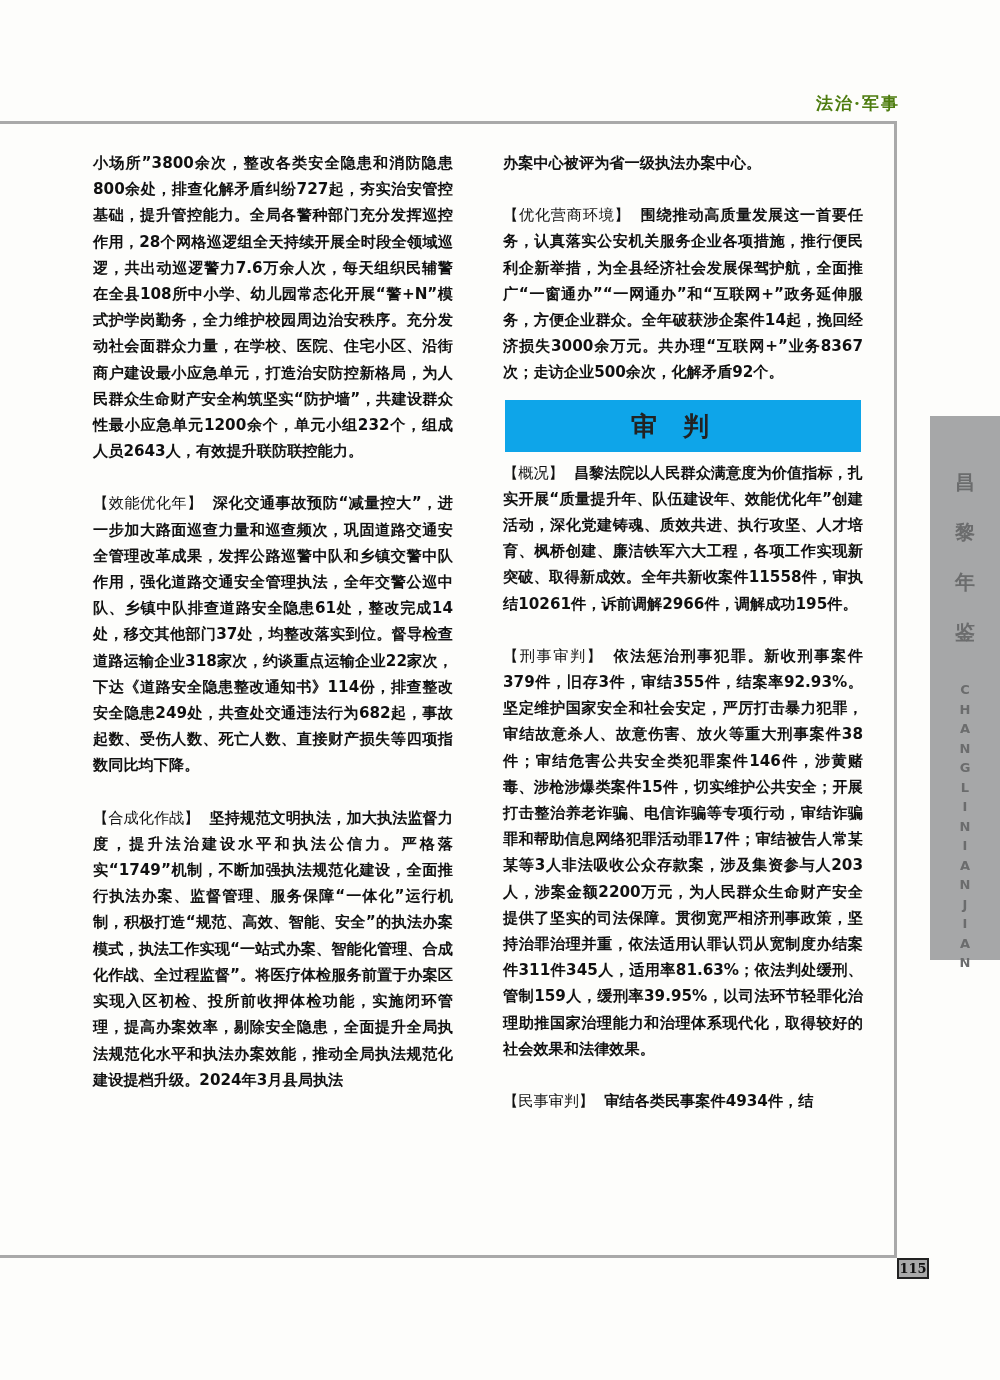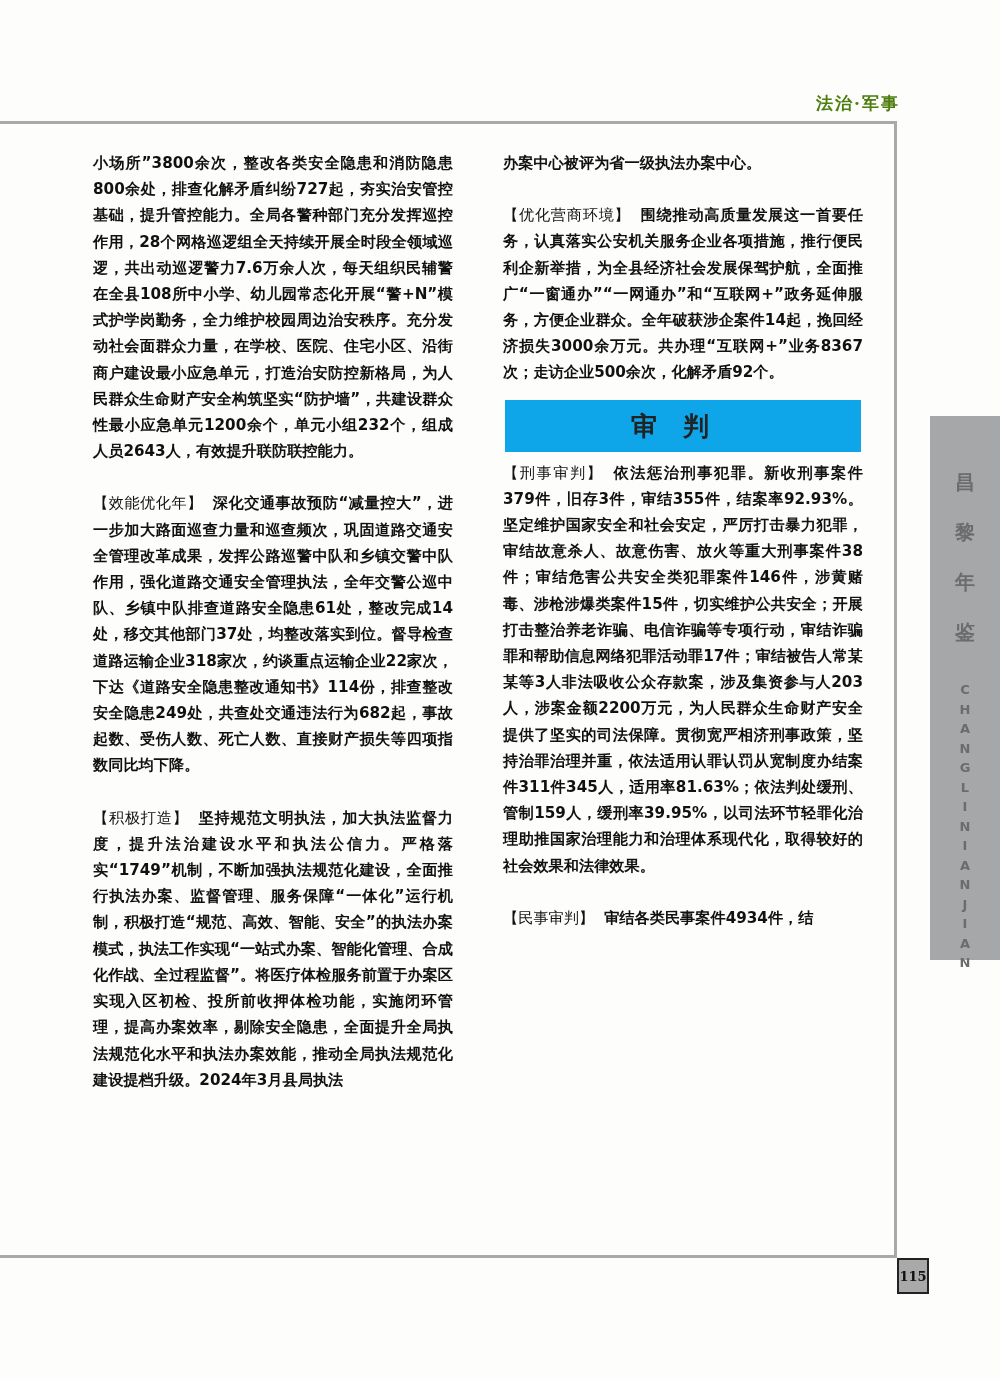--- a/index.html
+++ b/index.html
@@ -37,21 +37,21 @@
     position:absolute; left:930px; top:416px; width:70px; height:544px;
     background:#a6a7a8;
     display:flex; flex-direction:column; align-items:center;
   }
   .side-cn { display:flex; flex-direction:column; align-items:center; margin-top:54px; }
   .side-cn span { font-size:20px; font-weight:bold; color:#6b6c6d; height:50px; line-height:24px; }
   .side-en { display:flex; flex-direction:column; align-items:center; margin-top:10px; }
   .side-en span { font-size:13px; font-weight:bold; color:#6b6c6d; height:19.5px; line-height:19.5px; }
 
   .page-number {
-    position:absolute; left:897px; top:1258px; width:32px; height:36px;
+    position:absolute; left:897px; top:1258px; width:32px; height:21px;
     background:#a9a9a9; border:2px solid #222; box-sizing:border-box;
     display:flex; align-items:center; justify-content:center;
     font-family:"DejaVu Serif", serif; font-weight:bold; font-size:13px; color:#111;
   }
 </style>
 </head>
 <body>
 
 <div class="running-head">法治·军事</div>
 
@@ -60,34 +60,37 @@
 <div class="frame-bottom"></div>
 
 <div class="col col-left">
   <p>
     <span>小场所”3800余次，整改各类安全隐患和消防隐患800余处，排查化解矛盾纠纷727起，夯实治安管控基础，提升管控能力。全局各警种部门充分发挥巡控作用，28个网格巡逻组全天持续开展全时段全领域巡逻，共出动巡逻警力7.6万余人次，每天组织民辅警在全县108所中小学、幼儿园常态化开展“警+N”模式护学岗勤务，全力维护校园周边治安秩序。充分发动社会面群众力量，在学校、医院、住宅小区、沿街商户建设最小应急单元，打造治安防控新格局，为人民群众生命财产安全构筑坚实“防护墙”，共建设群众性最小应急单元1200余个，单元小组232个，组成人员2643人，有效提升联防联控能力。</span>
   </p>
   <p>
     <span class="tag">【效能优化年】</span><span>深化交通事故预防“减量控大”，进一步加大路面巡查力量和巡查频次，巩固道路交通安全管理改革成果，发挥公路巡警中队和乡镇交警中队作用，强化道路交通安全管理执法，全年交警公巡中队、乡镇中队排查道路安全隐患61处，整改完成14处，移交其他部门37处，均整改落实到位。督导检查道路运输企业318家次，约谈重点运输企业22家次，下达《道路安全隐患整改通知书》114份，排查整改安全隐患249处，共查处交通违法行为682起，事故起数、受伤人数、死亡人数、直接财产损失等四项指数同比均下降。</span>
   </p>
   <p>
-    <span class="tag">【积极打造】</span><span>坚持规范文明执法，加大执法监督力度，提升法治建设水平和执法公信力。严格落实“1749”机制，不断加强执法规范化建设，全面推行执法办案、监督管理、服务保障“一体化”运行机制，积极打造“规范、高效、智能、安全”的执法办案模式，执法工作实现“一站式办案、智能化管理、合成化作战、全过程监督”。将医疗体检服务前置于办案区实现入区初检、投所前收押体检功能，实施闭环管理，提高办案效率，剔除安全隐患，全面提升全局执法规范化水平和执法办案效能，推动全局执法规范化建设提档升级。2024年3月县局执法</span>
+    <span class="tag">【合成化作战】</span><span>坚持规范文明执法，加大执法监督力度，提升法治建设水平和执法公信力。严格落实“1749”机制，不断加强执法规范化建设，全面推行执法办案、监督管理、服务保障“一体化”运行机制，积极打造“规范、高效、智能、安全”的执法办案模式，执法工作实现“一站式办案、智能化管理、合成化作战、全过程监督”。将医疗体检服务前置于办案区实现入区初检、投所前收押体检功能，实施闭环管理，提高办案效率，剔除安全隐患，全面提升全局执法规范化水平和执法办案效能，推动全局执法规范化建设提档升级。2024年3月县局执法</span>
   </p>
 </div>
 
 <div class="col col-right">
   <p>
     <span>办案中心被评为省一级执法办案中心。</span>
   </p>
   <p>
     <span class="tag">【优化营商环境】</span><span>围绕推动高质量发展这一首要任务，认真落实公安机关服务企业各项措施，推行便民利企新举措，为全县经济社会发展保驾护航，全面推广“一窗通办”“一网通办”和“互联网+”政务延伸服务，方便企业群众。全年破获涉企案件14起，挽回经济损失3000余万元。共办理“互联网+”业务8367次；走访企业500余次，化解矛盾92个。</span>
   </p>
 
   <div class="section-banner">审判</div>
 
+  <p class="after-banner">
+    <span class="tag">【概况】</span><span>昌黎法院以人民群众满意度为价值指标，扎实开展“质量提升年、队伍建设年、效能优化年”创建活动，深化党建铸魂、质效共进、执行攻坚、人才培育、枫桥创建、廉洁铁军六大工程，各项工作实现新突破、取得新成效。全年共新收案件11558件，审执结10261件，诉前调解2966件，调解成功195件。</span>
+  </p>
   <p>
     <span class="tag">【刑事审判】</span><span>依法惩治刑事犯罪。新收刑事案件379件，旧存3件，审结355件，结案率92.93%。坚定维护国家安全和社会安定，严厉打击暴力犯罪，审结故意杀人、故意伤害、放火等重大刑事案件38件；审结危害公共安全类犯罪案件146件，涉黄赌毒、涉枪涉爆类案件15件，切实维护公共安全；开展打击整治养老诈骗、电信诈骗等专项行动，审结诈骗罪和帮助信息网络犯罪活动罪17件；审结被告人常某某等3人非法吸收公众存款案，涉及集资参与人203人，涉案金额2200万元，为人民群众生命财产安全提供了坚实的司法保障。贯彻宽严相济刑事政策，坚持治罪治理并重，依法适用认罪认罚从宽制度办结案件311件345人，适用率81.63%；依法判处缓刑、管制159人，缓刑率39.95%，以司法环节轻罪化治理助推国家治理能力和治理体系现代化，取得较好的社会效果和法律效果。</span>
   </p>
   <p>
     <span class="tag">【民事审判】</span><span>审结各类民事案件4934件，结</span>
   </p>
 </div>
 
 <div class="side-tab">
   <div class="side-cn">

